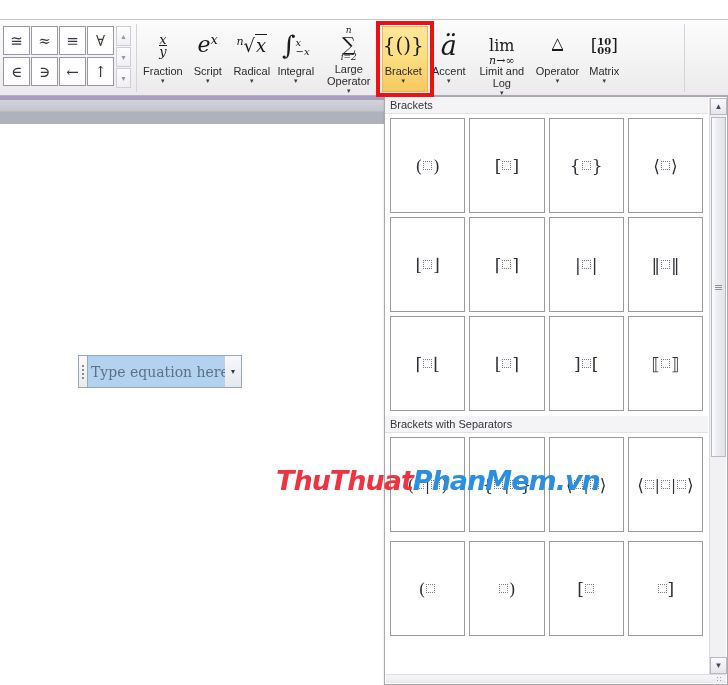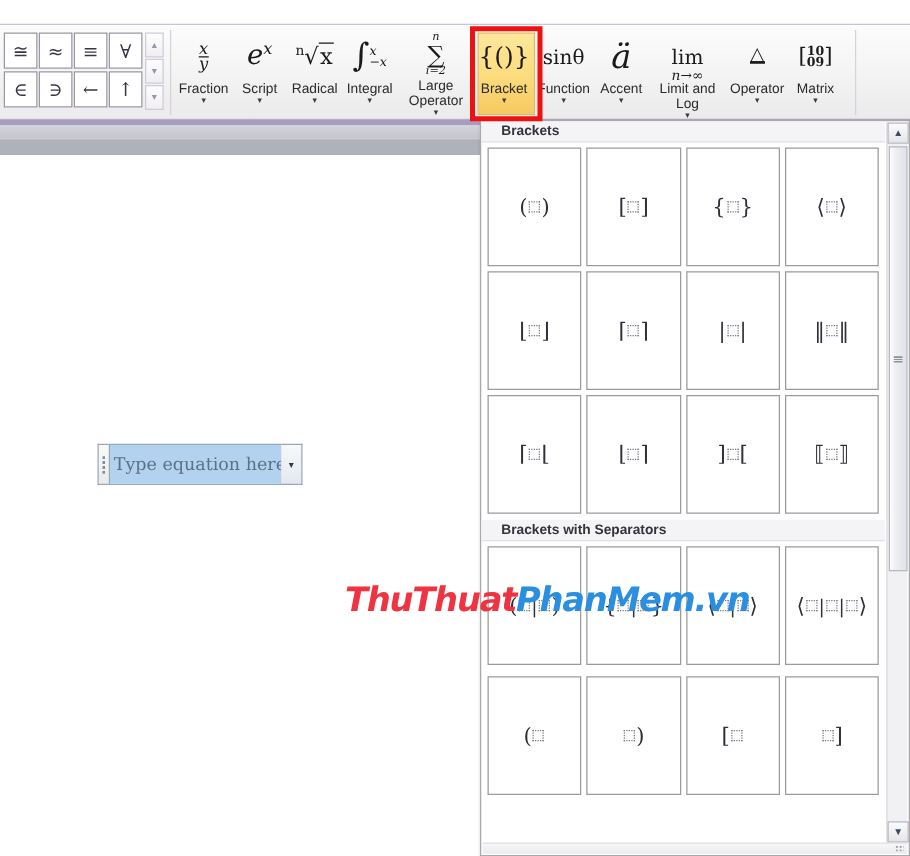--- a/index.html
+++ b/index.html
@@ -155,22 +155,22 @@
     border: 1px solid #a9a9ad;
     box-shadow: 1px 1px 3px rgba(0,0,0,.25);
     z-index: 15;
   }
   .gal-inner {
     position: absolute; left: 0; top: 0; right: 19px; bottom: 10px;
     overflow: hidden;
   }
   .sec-header {
     height: 17px; background: #f4f4f6; border-bottom: 1px solid #e2e2e6;
-    display: flex; align-items: center; padding-left: 16px;
-    font-size: 11px; font-weight: bold; color: #33333a;
+    display: flex; align-items: center; padding-left: 5px;
+    font-size: 11px; font-weight: normal; color: #33333a;
   }
   .sec-grid {
     display: grid; grid-template-columns: repeat(4,1fr);
     padding: 4px 5px 5px 5px; gap: 4px;
   }
   .cell {
     height: 95px; border: 1px solid #9b9b9e; background: #ffffff;
     display: flex; align-items: center; justify-content: center;
     cursor: pointer;
     font-family: "DejaVu Serif", serif; font-size: 13px; color: #3c3c42;
@@ -257,21 +257,21 @@
         </div>
         <div class="struct-btn">
           <div class="struct-glyph">
             <span style="font-style:italic;font-size:22px;">e<sup style="font-size:13px;">x</sup></span>
           </div>
           <div class="struct-label">Script</div>
           <div class="struct-caret">▾</div>
         </div>
         <div class="struct-btn">
           <div class="struct-glyph">
-            <span style="font-size:18px;"><sup style="font-size:11px;">n</sup>√<span style="border-top:1px solid #1a1a1a;padding:0 1px;">x</span></span>
+            <span style="font-size:18px;font-style:italic;"><sup style="font-size:11px;">n</sup>√<span style="border-top:1px solid #1a1a1a;padding:0 1px;">x</span></span>
           </div>
           <div class="struct-label">Radical</div>
           <div class="struct-caret">▾</div>
         </div>
         <div class="struct-btn">
           <div class="struct-glyph">
             <span style="font-size:26px;line-height:26px;">∫<span style="display:inline-block;font-size:10px;font-style:italic;line-height:9px;vertical-align:middle;"><span style="display:block;">x</span><span style="display:block;">−x</span></span></span>
           </div>
           <div class="struct-label">Integral</div>
           <div class="struct-caret">▾</div>
@@ -289,27 +289,20 @@
         </div>
         <div class="struct-btn" style="position: relative; z-index: 22; min-width: 44px;">
           <div class="struct-glyph">
             <span style="font-size:20px;">{()}</span>
           </div>
           <div class="struct-label">Bracket</div>
           <div class="struct-caret">▾</div>
         </div>
         <div class="struct-btn">
           <div class="struct-glyph">
-            <span style="font-size:16px;">sinθ</span>
-          </div>
-          <div class="struct-label">Function</div>
-          <div class="struct-caret">▾</div>
-        </div>
-        <div class="struct-btn">
-          <div class="struct-glyph">
             <span style="font-style:italic;font-size:27px;line-height:27px;">ä</span>
           </div>
           <div class="struct-label">Accent</div>
           <div class="struct-caret">▾</div>
         </div>
         <div class="struct-btn" style="min-width: 60px;">
           <div class="struct-glyph">
             <span style="display:inline-block;text-align:left;font-size:16px;line-height:15px;margin-top:15px;">lim<span style="display:block;font-size:11px;font-style:italic;">n→∞</span></span>
           </div>
           <div class="struct-label">Limit and Log</div>

